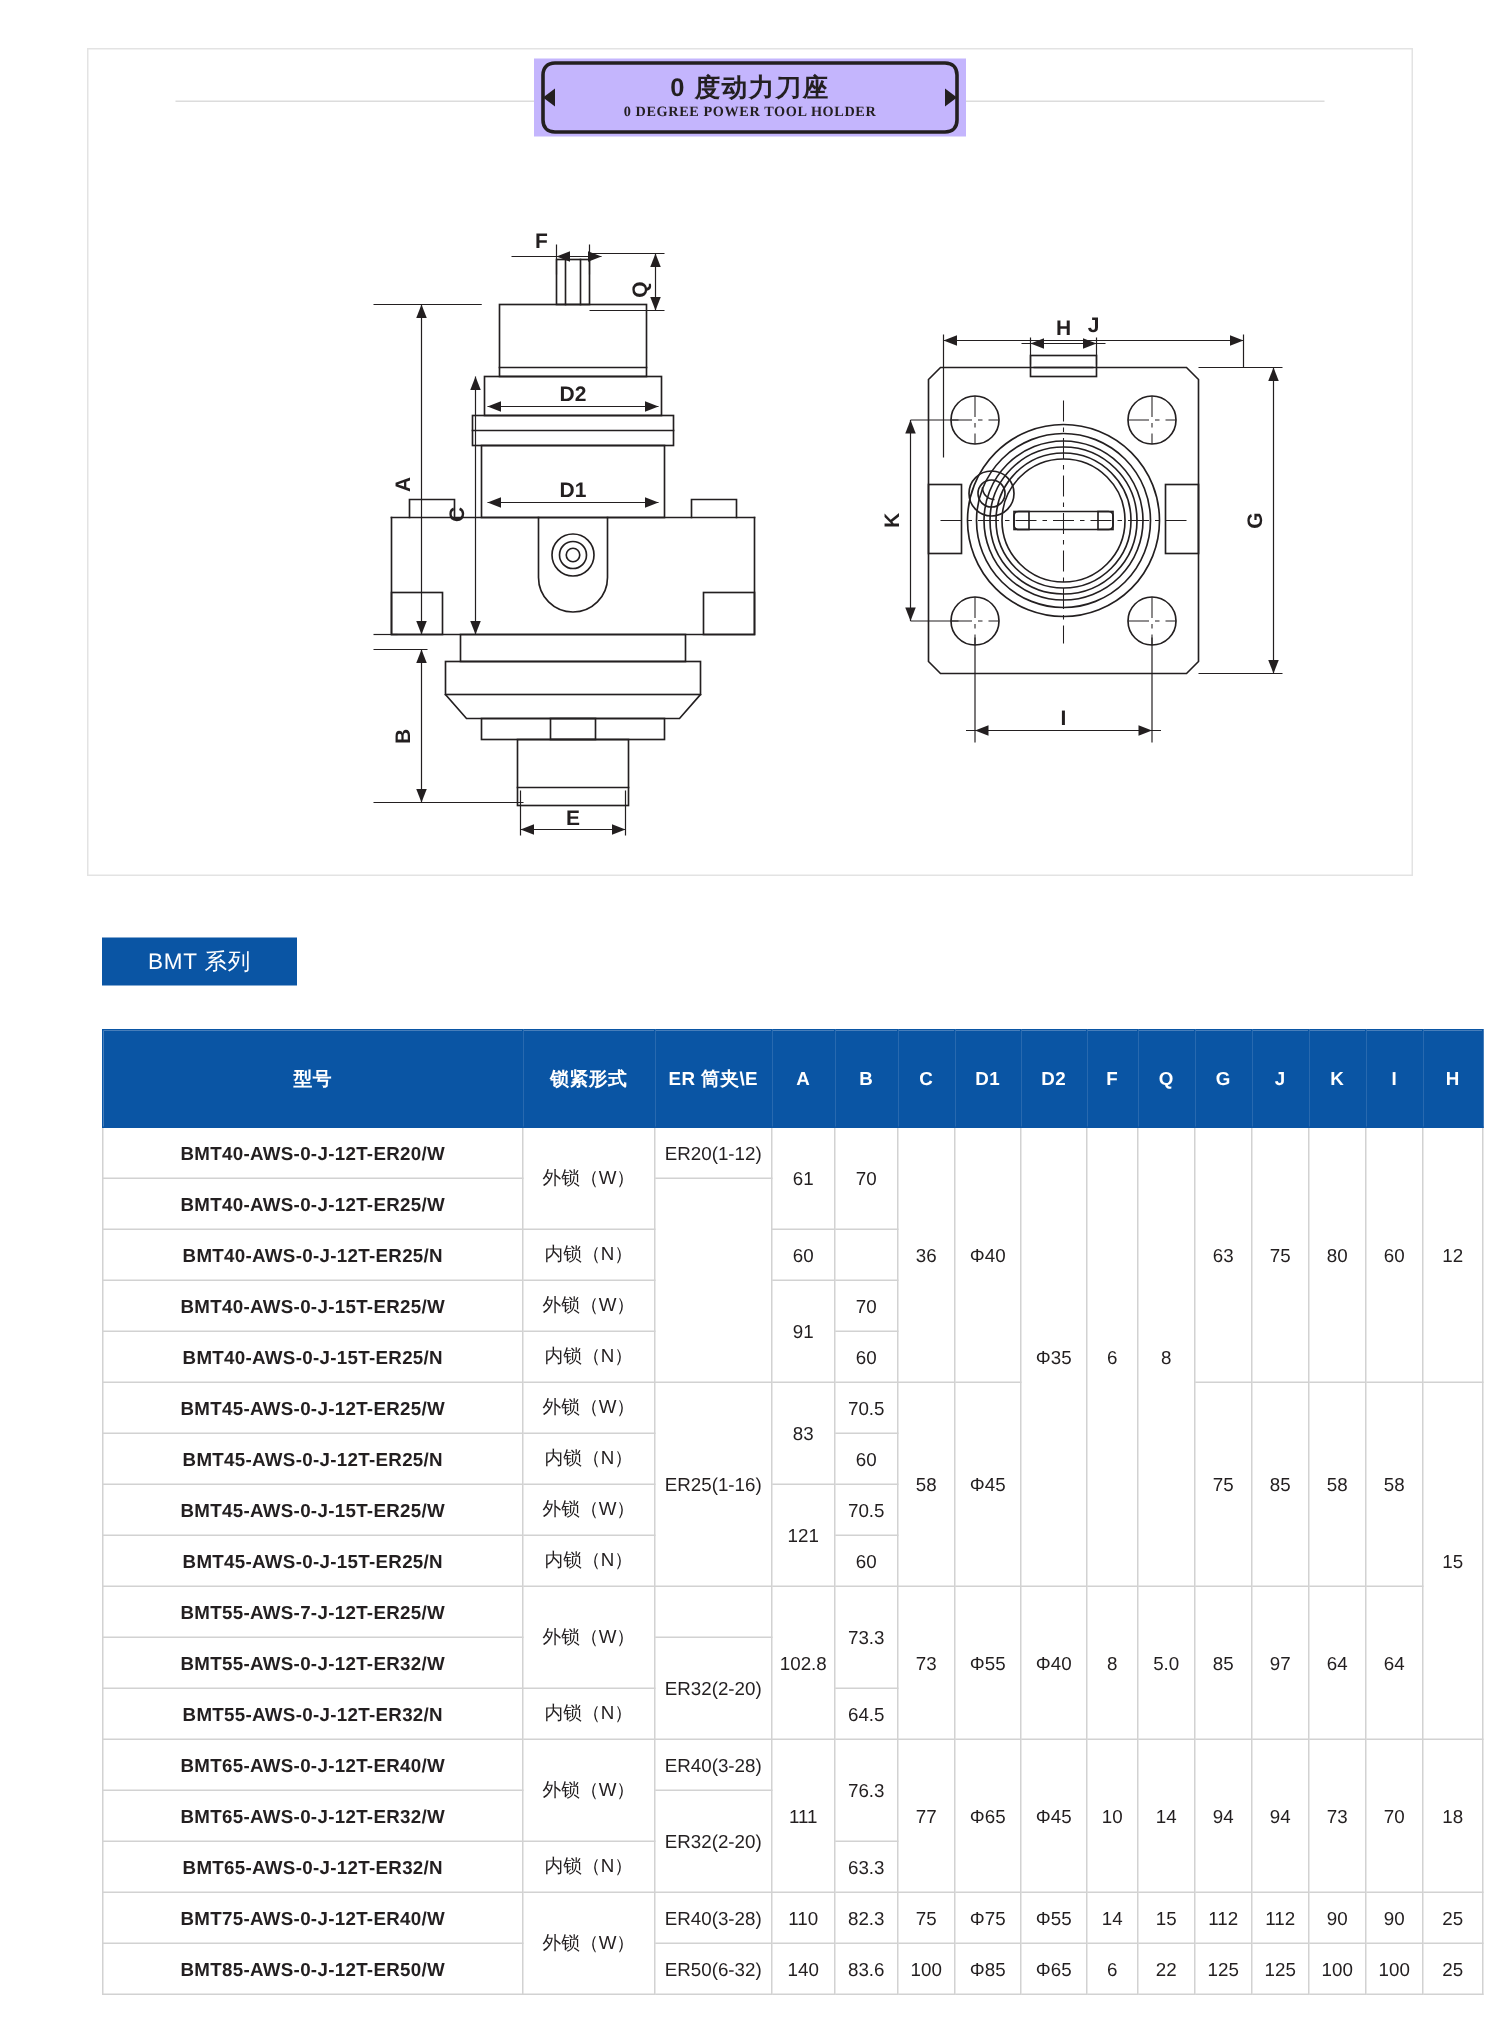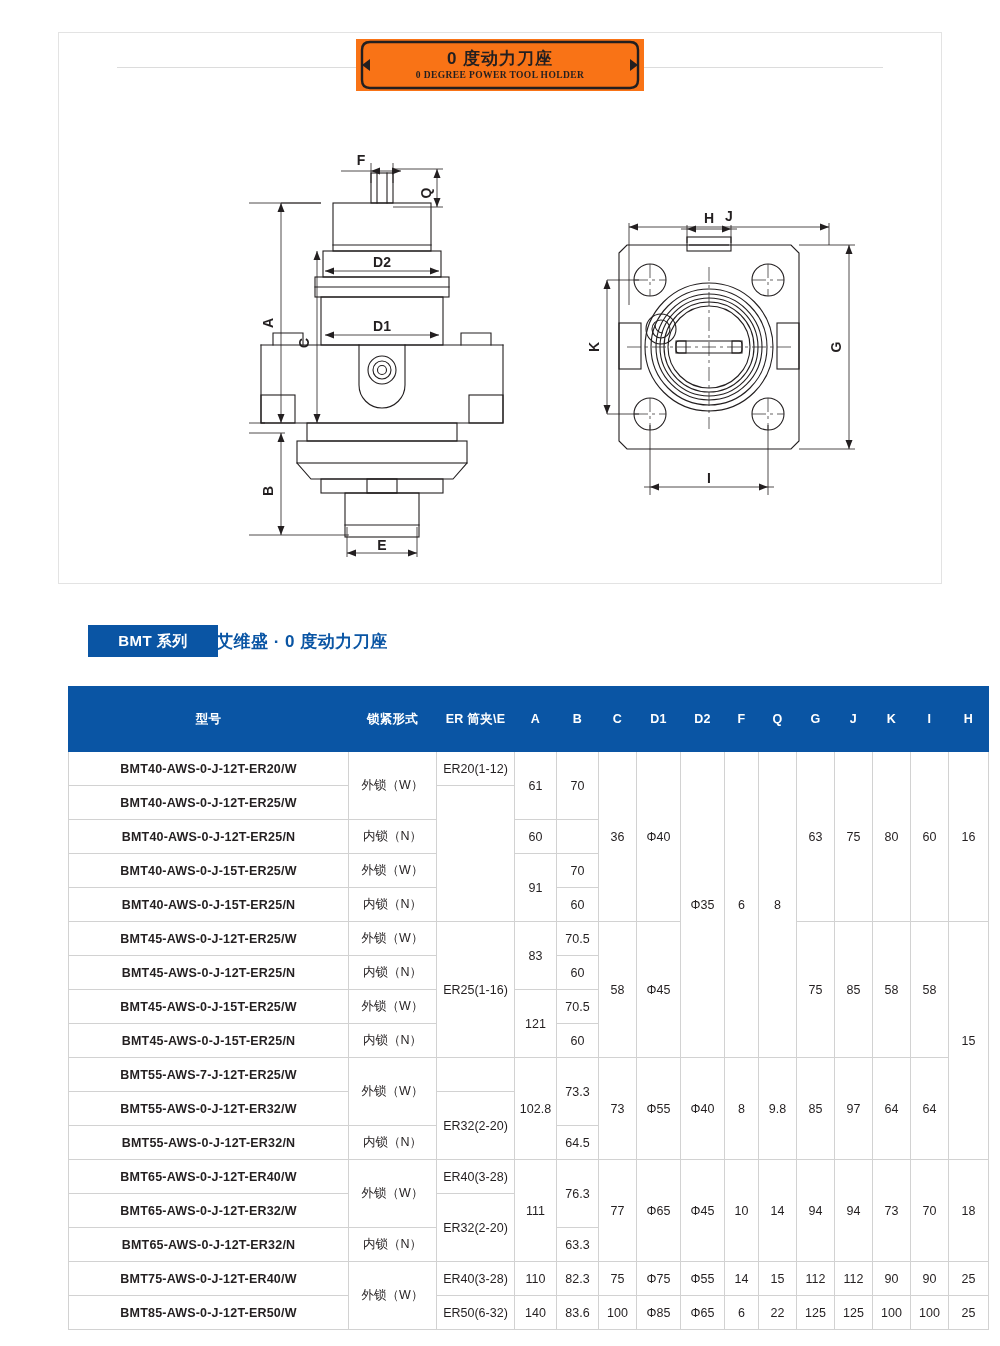--- a/index.html
+++ b/index.html
@@ -11,38 +11,38 @@
 
   
   .draw-panel{
     position:absolute;left:58px;top:32px;width:884px;height:552px;
     border:1px solid #e3e3e3;background:#fff;box-sizing:border-box;
   }
   .title-ribbon{
     position:absolute;left:50%;top:6px;transform:translateX(-50%);
     width:288px;height:52px;box-sizing:border-box;
     display:flex;flex-direction:column;align-items:center;justify-content:center;
-    background:#f97316;z-index:5;
+    background:#c4b5fd;z-index:5;
   }
   .ribbon-svg{position:absolute;left:0;top:0;width:288px;height:52px;}
   .ribbon-cn{position:relative;font-size:17px;font-weight:bold;letter-spacing:1px;line-height:1;color:#231f20;z-index:2;margin-bottom:4px;}
   .ribbon-en{position:relative;font-size:9.5px;font-weight:bold;letter-spacing:.4px;line-height:1;color:#231f20;z-index:2;font-family:Liberation Serif, serif;}
   .ribbon-rule{position:absolute;top:34px;height:1px;background:#dcdcdc;z-index:1;}
   .ribbon-rule.left{left:58px;width:350px;}
   .ribbon-rule.right{right:58px;width:350px;}
 
   .drawing{position:absolute;left:0;top:62px;width:884px;height:486px;}
   .drawing svg{display:block;}
 
   
   .banner{position:absolute;left:68px;top:625px;width:872px;height:34px;}
   .banner-tag{
     position:absolute;left:0;top:0;width:130px;height:32px;background:#0a55a4;
     display:flex;align-items:center;justify-content:center;
-    color:#fff;font-size:15px;font-weight:bold;letter-spacing:.5px;margin-left:20px;
+    color:#fff;font-size:15px;font-weight:normal;letter-spacing:.5px;
   }
   .banner-title{
     position:absolute;left:148px;top:0;height:32px;display:flex;align-items:center;
     font-size:17px;font-weight:bold;color:#0a55a4;letter-spacing:.5px;
   }
 
   
   .spec-wrap{position:absolute;left:68px;top:686px;width:872px;}
   table.spec{border-collapse:collapse;width:872px;table-layout:fixed;}
   table.spec th{
@@ -258,21 +258,20 @@
         <text x="782" y="252" text-anchor="middle" transform="rotate(-90 782 252)">G</text>
         <text x="540" y="252" text-anchor="middle" transform="rotate(-90 540 252)">K</text>
         <text x="650" y="388" text-anchor="middle">I</text>
       </g>
     </svg>
   </div>
 </div>
 
 <div class="banner">
   <div class="banner-tag">BMT 系列</div>
-  <div class="banner-title">艾维盛 · 0 度动力刀座</div>
 </div>
 
 <div class="spec-wrap">
   <table class="spec">
     <colgroup>
       <col style="width:280px">
         <col style="width:88px">
         <col style="width:78px">
       <col style="width:42px">
         <col style="width:42px">
@@ -315,21 +314,21 @@
           <td rowspan="2">70</td>
           <td rowspan="5">36</td>
           <td rowspan="5">Φ40</td>
           <td rowspan="9">Φ35</td>
           <td rowspan="9">6</td>
           <td rowspan="9">8</td>
           <td rowspan="5">63</td>
           <td rowspan="5">75</td>
           <td rowspan="5">80</td>
           <td rowspan="5">60</td>
-          <td rowspan="5">16</td>
+          <td rowspan="5">12</td>
         </tr>
         <tr>
           <td class="model">BMT40-AWS-0-J-12T-ER25/W</td>
           <td class="er" rowspan="4"></td>
         </tr>
         <tr>
           <td class="model">BMT40-AWS-0-J-12T-ER25/N</td>
           <td class="lock">内锁（N）</td>
           <td>60</td>
         </tr>
@@ -377,21 +376,21 @@
         <tr>
           <td class="model">BMT55-AWS-7-J-12T-ER25/W</td>
           <td class="lock" rowspan="2">外锁（W）</td>
           <td class="er"></td>
           <td rowspan="3">102.8</td>
           <td rowspan="2">73.3</td>
           <td rowspan="3">73</td>
           <td rowspan="3">Φ55</td>
           <td rowspan="3">Φ40</td>
           <td rowspan="3">8</td>
-          <td rowspan="3">9.8</td>
+          <td rowspan="3">5.0</td>
           <td rowspan="3">85</td>
           <td rowspan="3">97</td>
           <td rowspan="3">64</td>
           <td rowspan="3">64</td>
         </tr>
         <tr>
           <td class="model">BMT55-AWS-0-J-12T-ER32/W</td>
           <td class="er" rowspan="2">ER32(2-20)</td>
         </tr>
         <tr>

